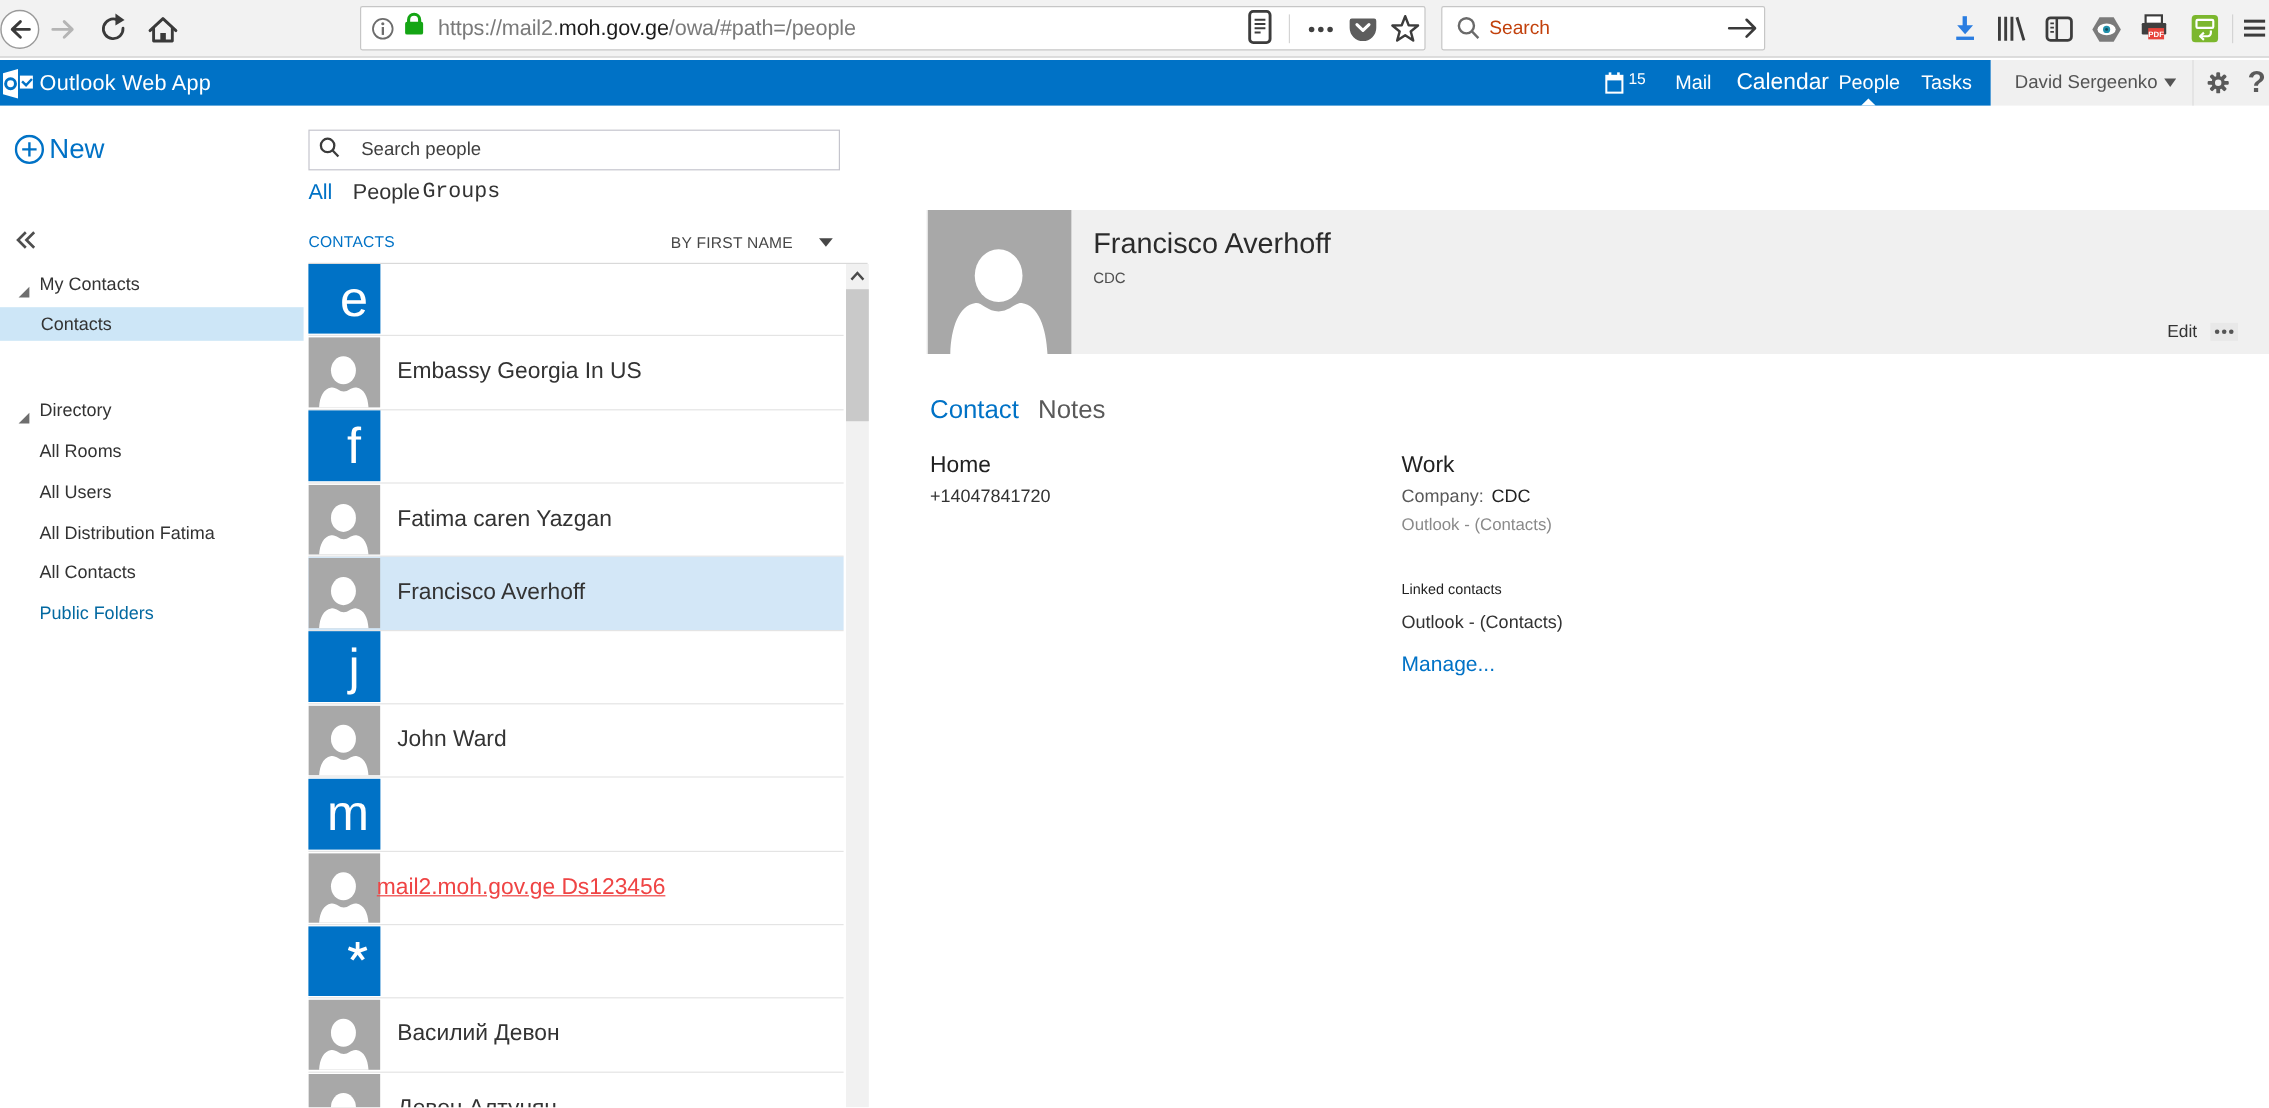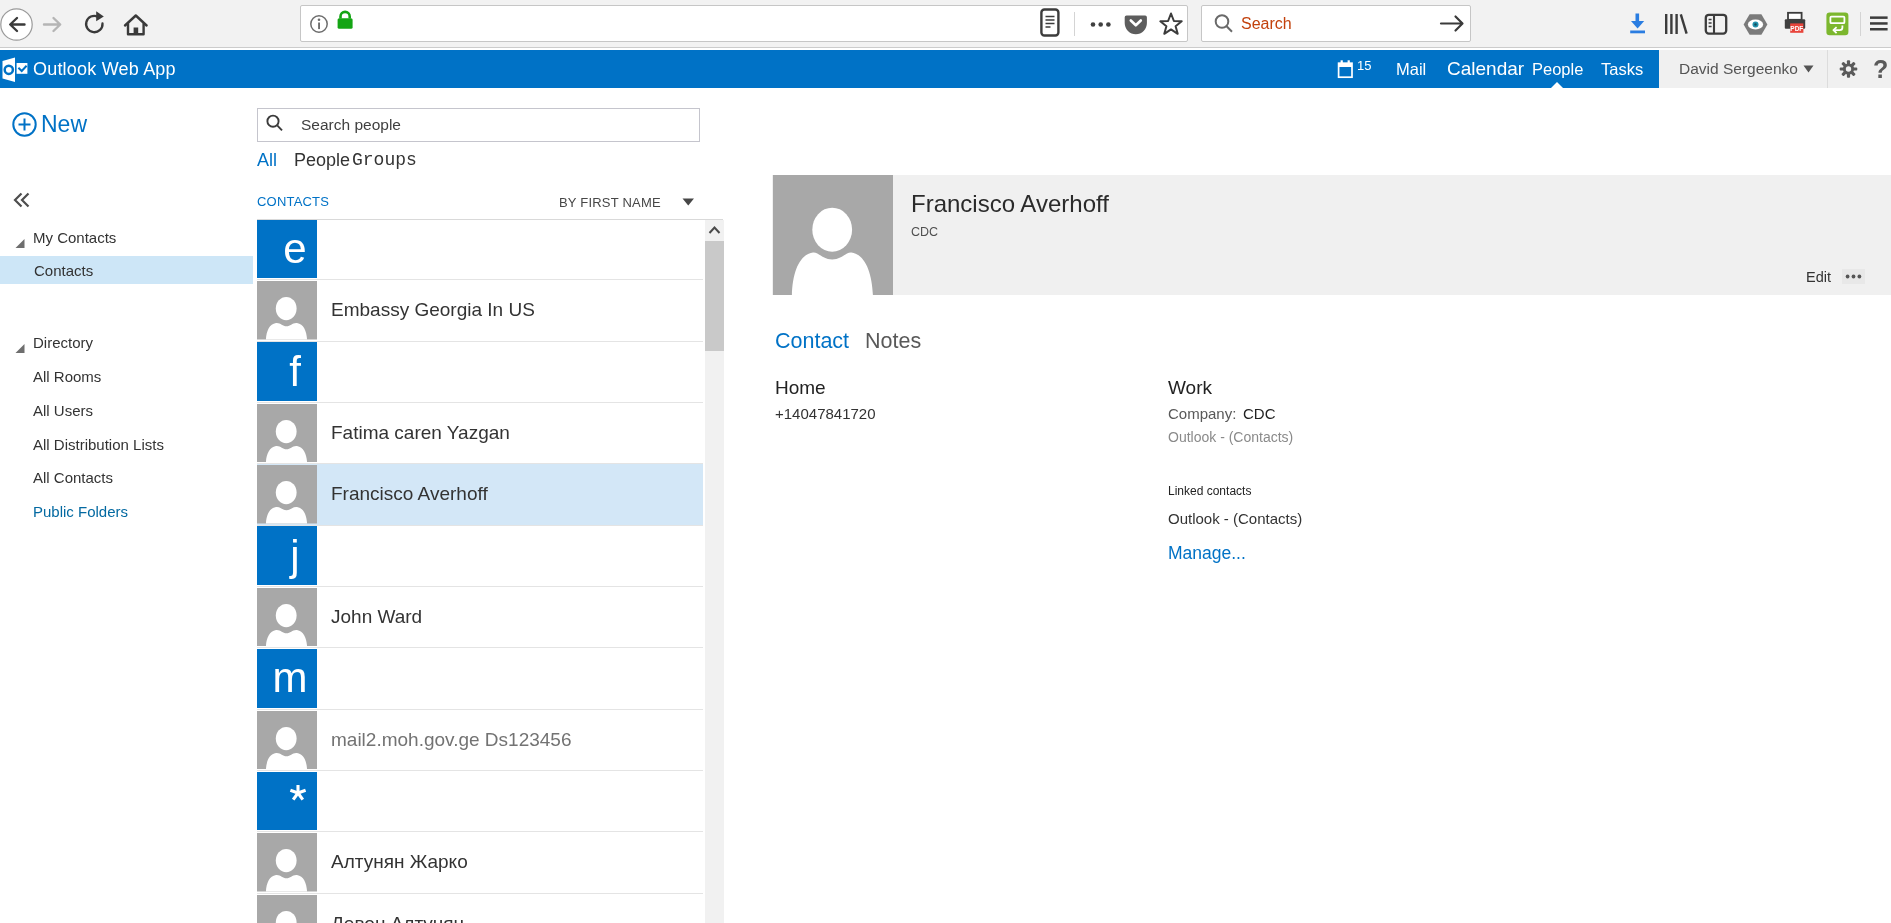--- a/index.html
+++ b/index.html
@@ -38,20 +38,21 @@
   <div class="abs" style="left:300px;top:5px;width:888px;height:37px;background:#fff;border:1px solid #c6c6c6;border-radius:2px;box-sizing:border-box;"></div>
   <svg class="abs" style="left:309px;top:5px;" width="26" height="37">
     <circle cx="10" cy="19" r="8.2" fill="none" stroke="#6d6d6d" stroke-width="1.5"></circle>
     <circle cx="10" cy="14.8" r="1.3" fill="#6d6d6d"></circle>
     <rect x="9.1" y="17.5" width="1.9" height="6.6" fill="#6d6d6d"></rect>
   </svg>
   <svg class="abs" style="left:335px;top:5px;" width="22" height="37">
     <path d="M5.5,13.5 v-2 a4.6,4.6 0 0 1 9.2,0 v2" fill="none" stroke="#14a514" stroke-width="2.6"></path>
     <rect x="2.6" y="13.2" width="15" height="10.6" rx="1.6" fill="#14a514"></rect>
   </svg>
+  <div class="abs vc" style="left:365px;top:5px;height:37px;font-size:18px;color:#7a7a7a;white-space:pre;letter-spacing:-0.1px;">https://mail2.<span style="color:#1c1c1c;">moh.gov.ge</span>/owa/#path=/people</div>
 
   <svg class="abs" style="left:1039px;top:5px;" width="24" height="37">
     <rect x="2.4" y="4.5" width="17" height="26" rx="3" fill="none" stroke="#3c3c3c" stroke-width="2.4"></rect>
     <path d="M6.5,11.5 h9 M6.5,15 h9 M6.5,18.5 h9 M6.5,22 h5" stroke="#3c3c3c" stroke-width="1.7"></path>
   </svg>
   <div class="abs" style="left:1074px;top:12px;width:1px;height:24px;background:#d4d4d4;"></div>
 
   <svg class="abs" style="left:1086px;top:0;" width="30" height="48">
     <circle cx="7" cy="24.5" r="2.3" fill="#404040"></circle>
         <circle cx="14.7" cy="24.5" r="2.3" fill="#404040"></circle>
@@ -180,21 +181,21 @@
 <div class="abs" style="left:33px;top:229px;font-size:15px;color:#333333;">My Contacts</div>
 <div class="abs" style="left:0;top:256px;width:253px;height:28px;background:#cde6f7;"></div>
 <div class="abs" style="left:34px;top:262px;font-size:15px;color:#333333;">Contacts</div>
 
 <svg class="abs" style="left:15px;top:343px;" width="11" height="11">
   <polygon points="9.5,1 9.5,10 0.5,10" fill="#6e6e6e"></polygon>
 </svg>
 <div class="abs" style="left:33px;top:334px;font-size:15px;color:#333333;">Directory</div>
 <div class="abs" style="left:33px;top:368px;font-size:15px;color:#333333;">All Rooms</div>
 <div class="abs" style="left:33px;top:402px;font-size:15px;color:#333333;">All Users</div>
-<div class="abs" style="left:33px;top:436px;font-size:15px;color:#333333;">All Distribution Lists</div>
+<div class="abs" style="left:33px;top:436px;font-size:15px;color:#333333;">All Distribution Fatima</div>
 <div class="abs" style="left:33px;top:469px;font-size:15px;color:#333333;">All Contacts</div>
 <div class="abs" style="left:33px;top:503px;font-size:15px;color:#0369a1;">Public Folders</div>
 
 <div class="abs" style="left:257px;top:108px;width:443px;height:34px;background:#fff;border:1px solid #c5c5cd;box-sizing:border-box;"></div>
 <svg class="abs" style="left:263px;top:108px;" width="30" height="34">
   <circle cx="10" cy="13.2" r="5.6" fill="none" stroke="#3b3b3b" stroke-width="1.9"></circle>
   <path d="M14.2,17.4 L19,22.4" stroke="#3b3b3b" stroke-width="1.9"></path>
 </svg>
 <div class="abs vc" style="left:301px;top:108px;height:34px;font-size:15.5px;color:#3f3f3f;">Search people</div>
 
@@ -249,39 +250,39 @@
       <div class="abs vc" style="left:331px;top:587.8px;height:58.5px;font-size:19px;color:#333333;">John Ward</div>
       <div class="abs" style="left:257px;top:647.25px;width:446px;height:1px;background:#e4e4e4;"></div>
       <div class="abs" style="left:257px;top:649.15px;width:60px;height:58.5px;background:#0072c6;"></div>
       <div class="abs vc" style="left:260px;top:649.15px;width:60px;height:58.5px;font-size:42px;color:#fff;justify-content:center;">m</div>
       <div class="abs" style="left:257px;top:708.6px;width:446px;height:1px;background:#e4e4e4;"></div>
       <svg class="abs" style="left:257px;top:710.5px;" width="60" height="58.5">
         <rect width="60" height="58.5" fill="#a8a8a8"></rect>
         <ellipse cx="29.2" cy="27.6" rx="10.4" ry="11.7" fill="#ffffff"></ellipse>
         <path d="M8.9,58.5 C9.5,49.5 12.5,43.2 19,42 C23.5,41.5 25.5,45.3 29.5,45.3 C33.5,45.3 35.5,41.5 40,42 C46.5,43.2 49.5,49.5 50.1,58.5 Z" fill="#ffffff"></path>
       </svg>
-      <div class="abs vc" style="left:331px;top:710.5px;height:58.5px;font-size:19px;color:#737373;">mail2.moh.gov.ge Ds123456</div>
+      <div class="abs vc" style="left:314px;top:710.5px;height:58.5px;font-size:19px;color:#ef4444;text-decoration:underline;">mail2.moh.gov.ge Ds123456</div>
       <div class="abs" style="left:257px;top:769.9499999999999px;width:446px;height:1px;background:#e4e4e4;"></div>
       <div class="abs" style="left:257px;top:771.8499999999999px;width:60px;height:58.5px;background:#0072c6;"></div>
       <svg class="abs" style="left:288.8px;top:784.3499999999999px;" width="18" height="18">
         <g stroke="#ffffff" stroke-width="3.1">
           <path d="M9,9 L9,1"></path>
           <path d="M9,9 L16.6,6.3"></path>
           <path d="M9,9 L1.4,6.3"></path>
           <path d="M9,9 L13.8,15.6"></path>
           <path d="M9,9 L4.2,15.6"></path>
         </g>
       </svg>
       <div class="abs" style="left:257px;top:831.3000000000001px;width:446px;height:1px;background:#e4e4e4;"></div>
       <svg class="abs" style="left:257px;top:833.2px;" width="60" height="58.5">
         <rect width="60" height="58.5" fill="#a8a8a8"></rect>
         <ellipse cx="29.2" cy="27.6" rx="10.4" ry="11.7" fill="#ffffff"></ellipse>
         <path d="M8.9,58.5 C9.5,49.5 12.5,43.2 19,42 C23.5,41.5 25.5,45.3 29.5,45.3 C33.5,45.3 35.5,41.5 40,42 C46.5,43.2 49.5,49.5 50.1,58.5 Z" fill="#ffffff"></path>
       </svg>
-      <div class="abs vc" style="left:331px;top:833.2px;height:58.5px;font-size:19px;color:#333333;">Алтунян Жарко</div>
+      <div class="abs vc" style="left:331px;top:833.2px;height:58.5px;font-size:19px;color:#333333;">Василий Девон</div>
       <div class="abs" style="left:257px;top:892.65px;width:446px;height:1px;background:#e4e4e4;"></div>
       <svg class="abs" style="left:257px;top:894.55px;" width="60" height="58.5">
         <rect width="60" height="58.5" fill="#a8a8a8"></rect>
         <ellipse cx="29.2" cy="27.6" rx="10.4" ry="11.7" fill="#ffffff"></ellipse>
         <path d="M8.9,58.5 C9.5,49.5 12.5,43.2 19,42 C23.5,41.5 25.5,45.3 29.5,45.3 C33.5,45.3 35.5,41.5 40,42 C46.5,43.2 49.5,49.5 50.1,58.5 Z" fill="#ffffff"></path>
       </svg>
       <div class="abs vc" style="left:331px;top:894.55px;height:58.5px;font-size:19px;color:#333333;">Девон Алтунян</div>
     </div>
 
 <div class="abs" style="left:704.5px;top:219.7px;width:19px;height:703.3px;background:#f1f1f1;"></div>

